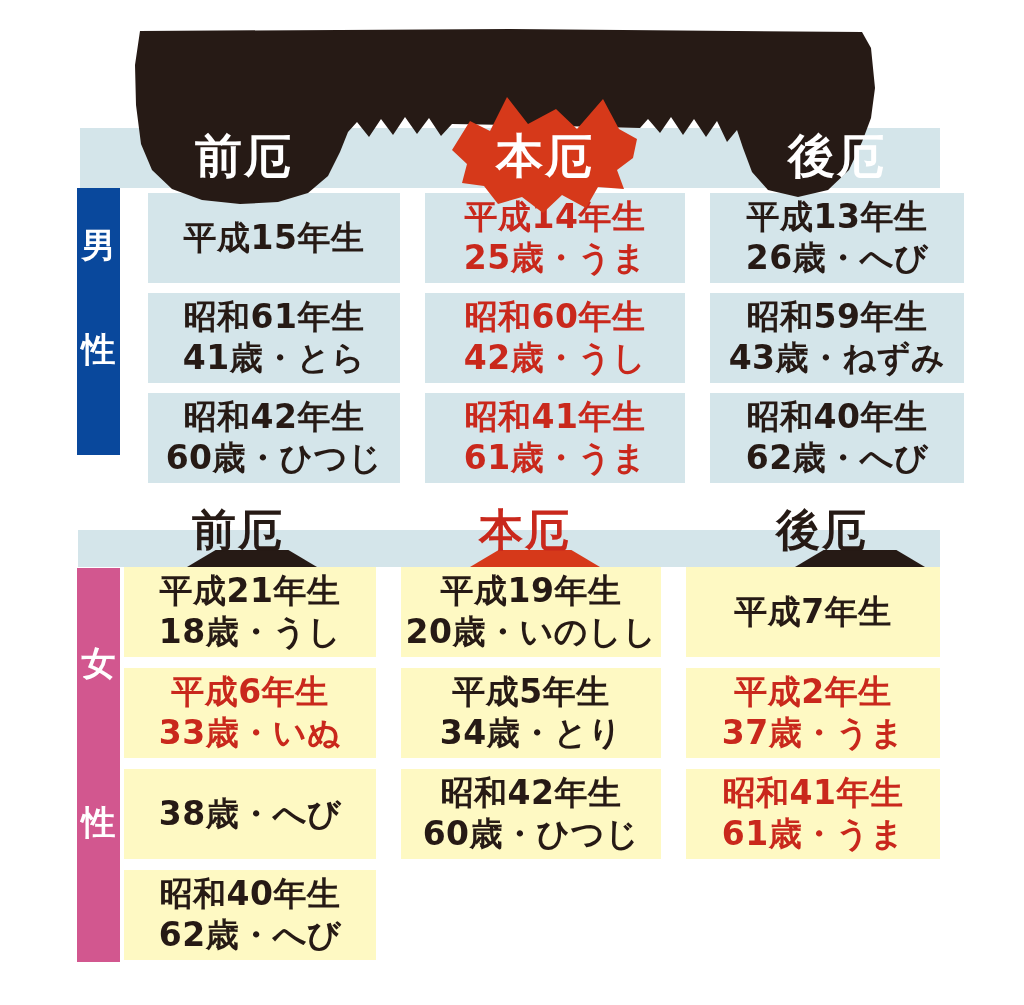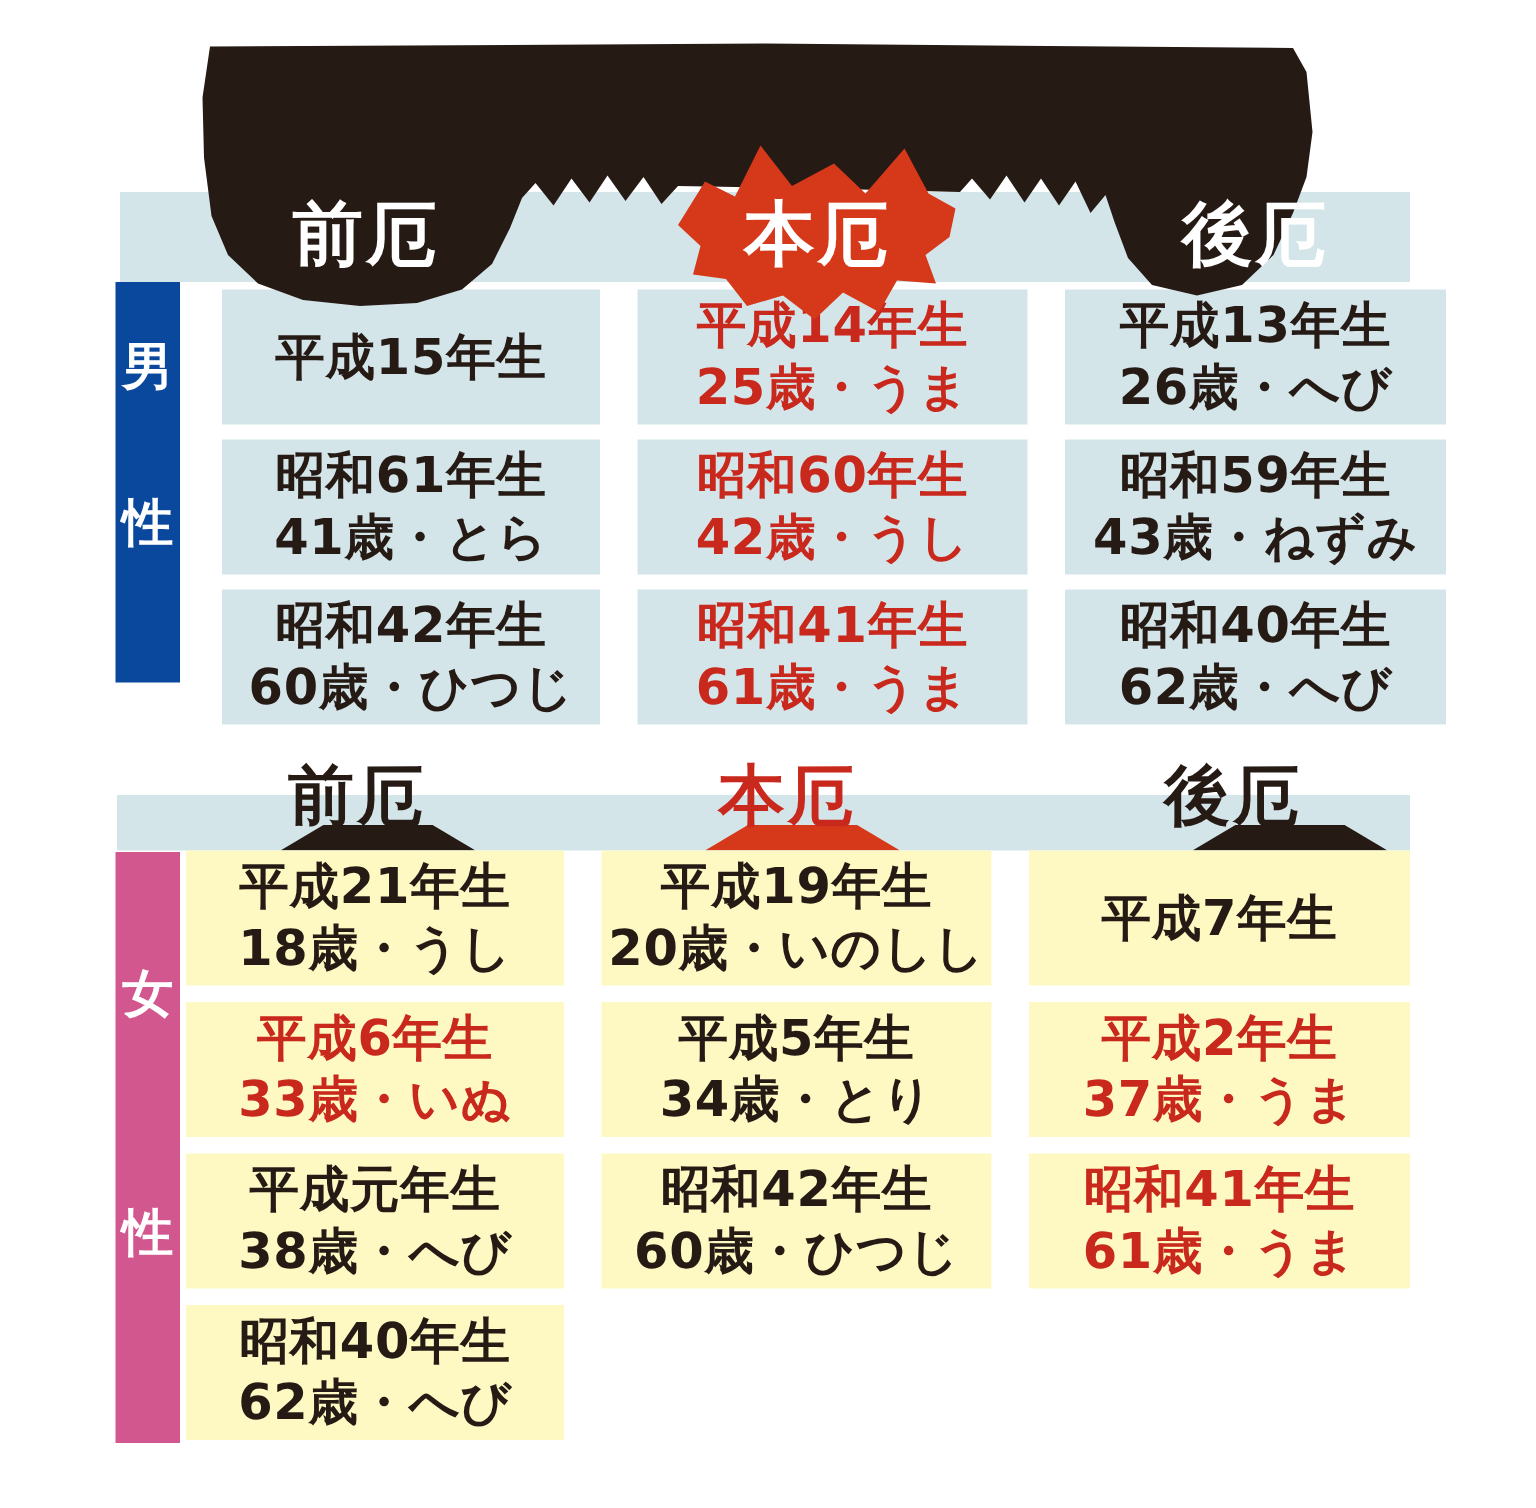--- a/index.html
+++ b/index.html
@@ -142,21 +142,20 @@
     </div>
     <div class="cell">
       <div>平成5年生</div>
       <div>34歳・とり</div>
     </div>
     <div class="cell mid">
       <div>平成2年生</div>
       <div>37歳・うま</div>
     </div>
     <div class="cell">
-      <div>平成元年生</div>
       <div>38歳・へび</div>
     </div>
     <div class="cell">
       <div>昭和42年生</div>
       <div>60歳・ひつじ</div>
     </div>
     <div class="cell mid">
       <div>昭和41年生</div>
       <div>61歳・うま</div>
     </div>

